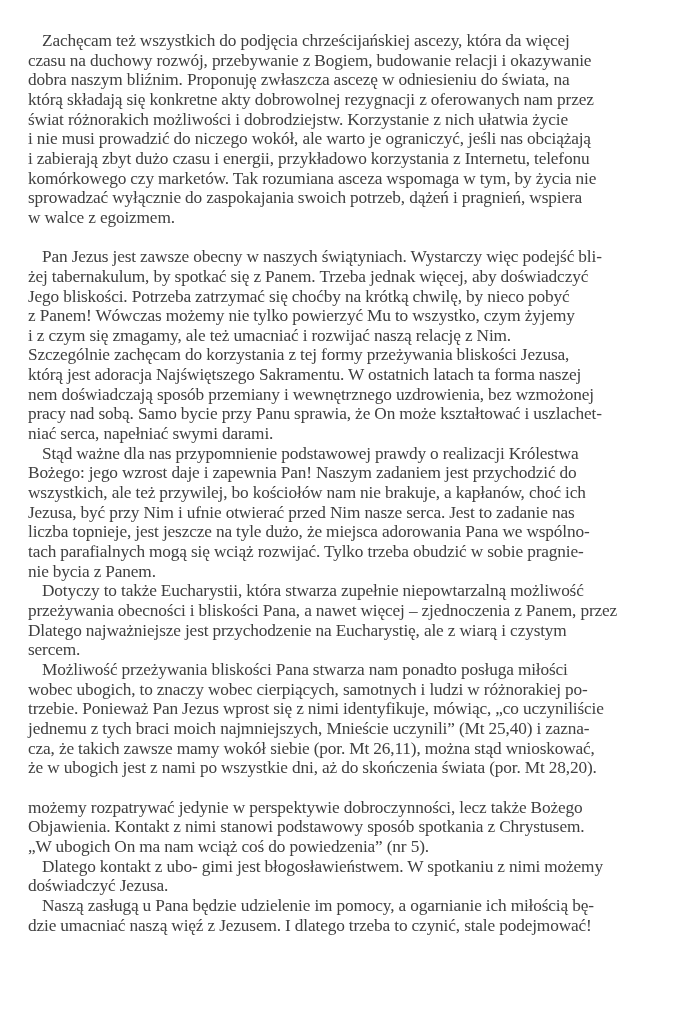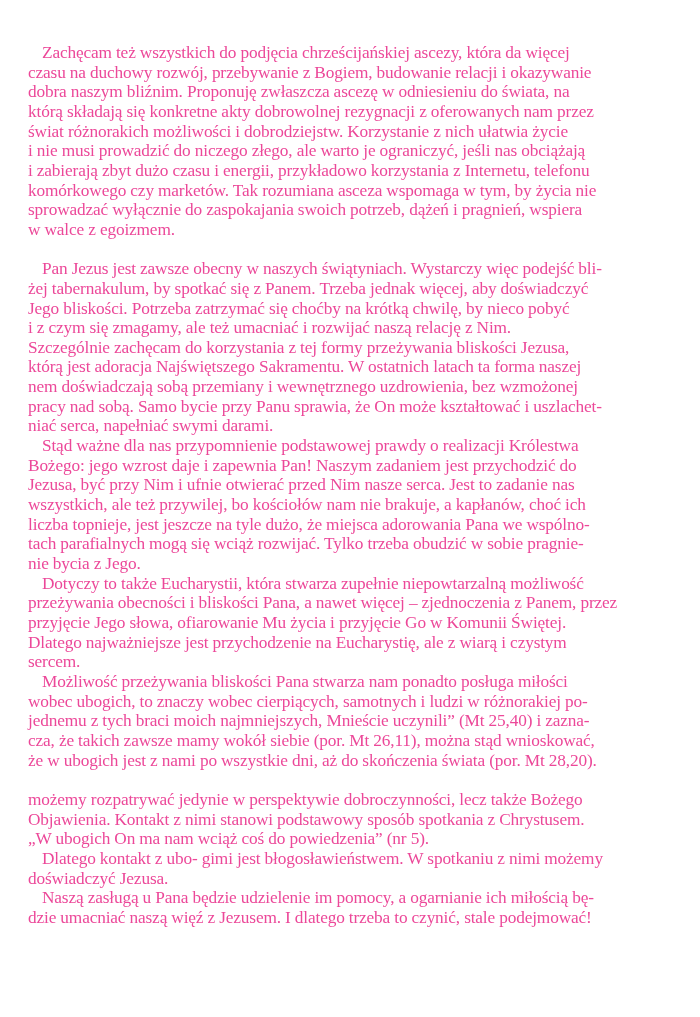--- a/index.html
+++ b/index.html
@@ -1,68 +1,68 @@
 <!DOCTYPE html>
 <html><head>
 <meta charset="utf-8">
 <style>
   html, body { margin: 0; padding: 0; background: #ffffff; }
   body { width: 700px; height: 1017px; overflow: hidden; position: relative; }
   .page {
     position: absolute; left: 28px; top: 31px; width: 640px;
     font-family: "Liberation Serif", "DejaVu Serif", serif;
-    font-size: 17.3px; line-height: 19.65px; color: #ec4899;
+    font-size: 17.3px; line-height: 19.65px; color: #404040;
     letter-spacing: -0.15px;
-    margin-top: 12px;
   }
   .block { margin: 0; }
   .block + .block { margin-top: 19.65px; }
   .line { display: block; white-space: nowrap; }
   .line.indent { padding-left: 14px; }
 </style>
 </head>
 <body>
 
 <div class="page">
   <div class="block">
       <span class="line indent">Zachęcam też wszystkich do podjęcia chrześcijańskiej ascezy, która da więcej</span>
       <span class="line">czasu na duchowy rozwój, przebywanie z Bogiem, budowanie relacji i okazywanie</span>
       <span class="line">dobra naszym bliźnim. Proponuję zwłaszcza ascezę w odniesieniu do świata, na</span>
       <span class="line">którą składają się konkretne akty dobrowolnej rezygnacji z oferowanych nam przez</span>
       <span class="line">świat różnorakich możliwości i dobrodziejstw. Korzystanie z nich ułatwia życie</span>
-      <span class="line">i nie musi prowadzić do niczego złego, ale warto je ograniczyć, jeśli nas obciążają</span>
+      <span class="line">i nie musi prowadzić do niczego wokół, ale warto je ograniczyć, jeśli nas obciążają</span>
       <span class="line">i zabierają zbyt dużo czasu i energii, przykładowo korzystania z Internetu, telefonu</span>
       <span class="line">komórkowego czy marketów. Tak rozumiana asceza wspomaga w tym, by życia nie</span>
       <span class="line">sprowadzać wyłącznie do zaspokajania swoich potrzeb, dążeń i pragnień, wspiera</span>
       <span class="line">w walce z egoizmem.</span>
     </div>
   <div class="block">
       <span class="line indent">Pan Jezus jest zawsze obecny w naszych świątyniach. Wystarczy więc podejść bli-</span>
       <span class="line">żej tabernakulum, by spotkać się z Panem. Trzeba jednak więcej, aby doświadczyć</span>
       <span class="line">Jego bliskości. Potrzeba zatrzymać się choćby na krótką chwilę, by nieco pobyć</span>
+      <span class="line">z Panem! Wówczas możemy nie tylko powierzyć Mu to wszystko, czym żyjemy</span>
       <span class="line">i z czym się zmagamy, ale też umacniać i rozwijać naszą relację z Nim.</span>
       <span class="line">Szczególnie zachęcam do korzystania z tej formy przeżywania bliskości Jezusa,</span>
       <span class="line">którą jest adoracja Najświętszego Sakramentu. W ostatnich latach ta forma naszej</span>
-      <span class="line">nem doświadczają sobą przemiany i wewnętrznego uzdrowienia, bez wzmożonej</span>
+      <span class="line">nem doświadczają sposób przemiany i wewnętrznego uzdrowienia, bez wzmożonej</span>
       <span class="line">pracy nad sobą. Samo bycie przy Panu sprawia, że On może kształtować i uszlachet-</span>
       <span class="line">niać serca, napełniać swymi darami.</span>
       <span class="line indent">Stąd ważne dla nas przypomnienie podstawowej prawdy o realizacji Królestwa</span>
       <span class="line">Bożego: jego wzrost daje i zapewnia Pan! Naszym zadaniem jest przychodzić do</span>
+      <span class="line">wszystkich, ale też przywilej, bo kościołów nam nie brakuje, a kapłanów, choć ich</span>
       <span class="line">Jezusa, być przy Nim i ufnie otwierać przed Nim nasze serca. Jest to zadanie nas</span>
-      <span class="line">wszystkich, ale też przywilej, bo kościołów nam nie brakuje, a kapłanów, choć ich</span>
       <span class="line">liczba topnieje, jest jeszcze na tyle dużo, że miejsca adorowania Pana we wspólno-</span>
       <span class="line">tach parafialnych mogą się wciąż rozwijać. Tylko trzeba obudzić w sobie pragnie-</span>
-      <span class="line">nie bycia z Jego.</span>
+      <span class="line">nie bycia z Panem.</span>
       <span class="line indent">Dotyczy to także Eucharystii, która stwarza zupełnie niepowtarzalną możliwość</span>
       <span class="line">przeżywania obecności i bliskości Pana, a nawet więcej – zjednoczenia z Panem, przez</span>
-      <span class="line">przyjęcie Jego słowa, ofiarowanie Mu życia i przyjęcie Go w Komunii Świętej.</span>
       <span class="line">Dlatego najważniejsze jest przychodzenie na Eucharystię, ale z wiarą i czystym</span>
       <span class="line">sercem.</span>
       <span class="line indent">Możliwość przeżywania bliskości Pana stwarza nam ponadto posługa miłości</span>
       <span class="line">wobec ubogich, to znaczy wobec cierpiących, samotnych i ludzi w różnorakiej po-</span>
+      <span class="line">trzebie. Ponieważ Pan Jezus wprost się z nimi identyfikuje, mówiąc, „co uczyniliście</span>
       <span class="line">jednemu z tych braci moich najmniejszych, Mnieście uczynili” (Mt 25,40) i zazna-</span>
       <span class="line">cza, że takich zawsze mamy wokół siebie (por. Mt 26,11), można stąd wnioskować,</span>
       <span class="line">że w ubogich jest z nami po wszystkie dni, aż do skończenia świata (por. Mt 28,20).</span>
     </div>
   <div class="block">
       <span class="line">możemy rozpatrywać jedynie w perspektywie dobroczynności, lecz także Bożego</span>
       <span class="line">Objawienia. Kontakt z nimi stanowi podstawowy sposób spotkania z Chrystusem.</span>
       <span class="line">„W ubogich On ma nam wciąż coś do powiedzenia” (nr 5).</span>
       <span class="line indent">Dlatego kontakt z ubo- gimi jest błogosławieństwem. W spotkaniu z nimi możemy</span>
       <span class="line">doświadczyć Jezusa.</span>

